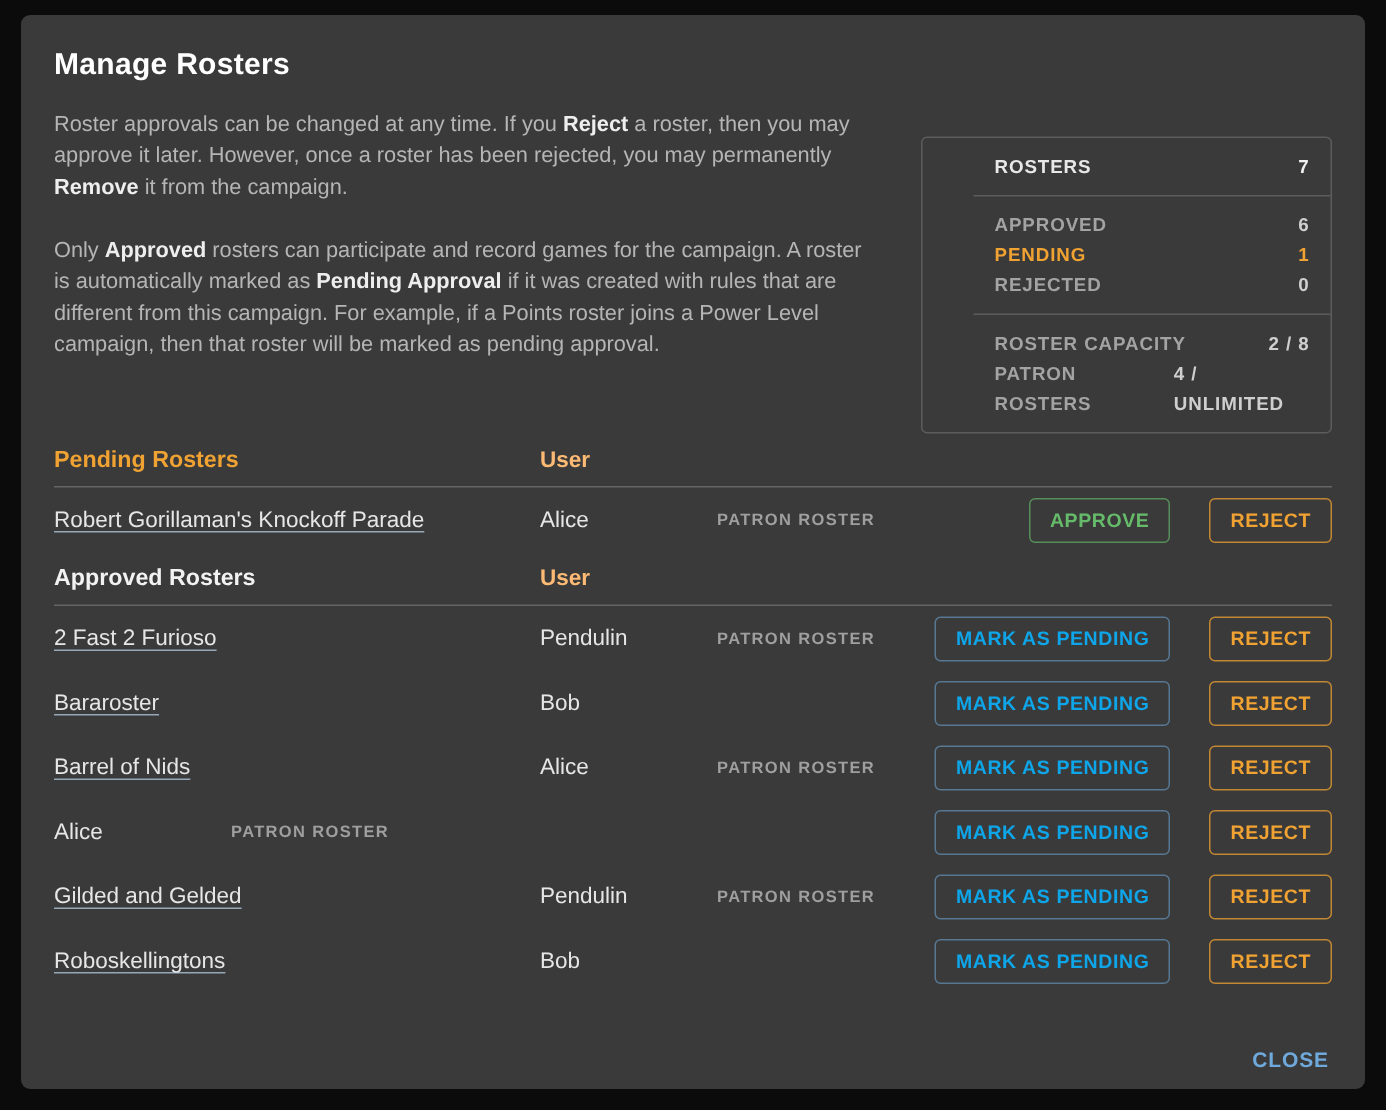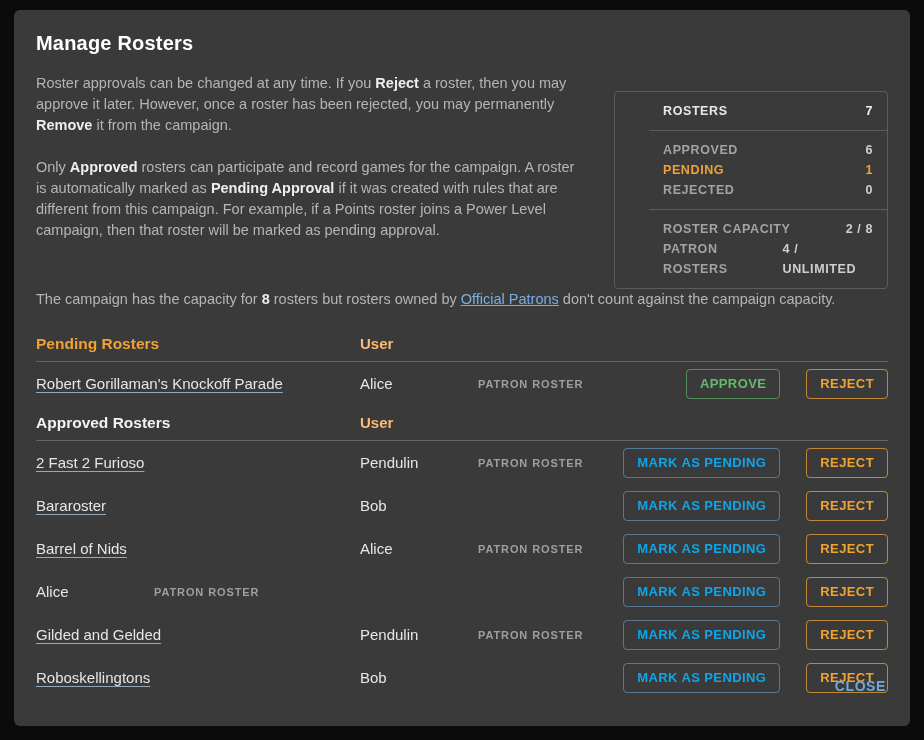--- a/index.html
+++ b/index.html
@@ -107,21 +107,21 @@
     letter-spacing: 0.4px;
     padding: 7px 13px;
     cursor: pointer;
     line-height: 14px;
   }
   .btn.green  { color: #66bb6a; border: 1px solid rgba(102,187,106,0.65); }
   .btn.orange { color: #f0a232; border: 1px solid rgba(240,162,50,0.75); }
   .btn.blue   { color: #0ea5e9; border: 1px solid rgba(111,169,220,0.55); }
   .close-btn {
     position: absolute;
-    right: 24px; bottom: 32px;
+    right: 24px; bottom: 12px;
     background: transparent;
     border: none;
     color: #6fa9dc;
     font-family: "Liberation Sans", sans-serif;
     font-size: 14px;
     font-weight: bold;
     letter-spacing: 0.6px;
     cursor: pointer;
   }
 </style>
@@ -165,21 +165,20 @@
           <span class="stat-value">2 / 8</span>
         </div>
         <div class="stat-row">
           <span class="stat-label">PATRON ROSTERS</span>
           <span class="stat-value">4 / UNLIMITED</span>
         </div>
       </div>
     </div>
   </div>
 
-  <div class="full-line"><span>The campaign has the capacity for </span><b>8</b><span> rosters but rosters owned by </span><a class="text-link">Official Patrons</a><span> don't count against the campaign capacity.</span></div>
 
   <div class="roster-table">
 
     <div class="trow header">
       <div class="col-name"><span class="section-title orange">Pending Rosters</span></div>
       <div class="col-user"><span class="user-header">User</span></div>
       <div class="col-patron"></div>
       <div class="col-actions"></div>
     </div>
 

